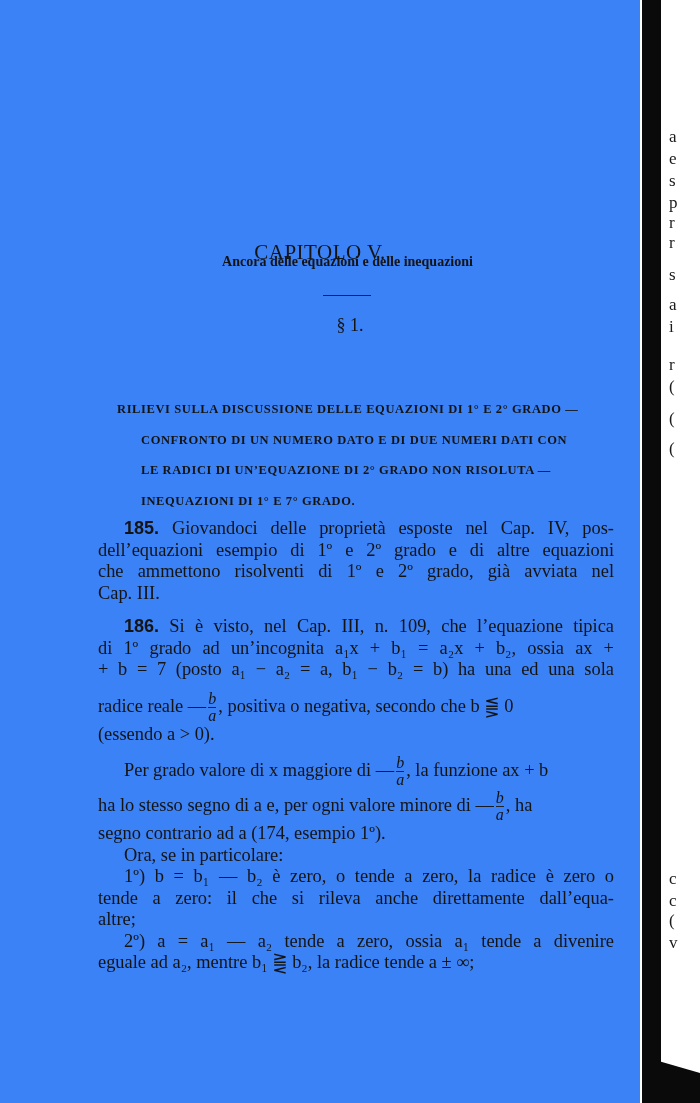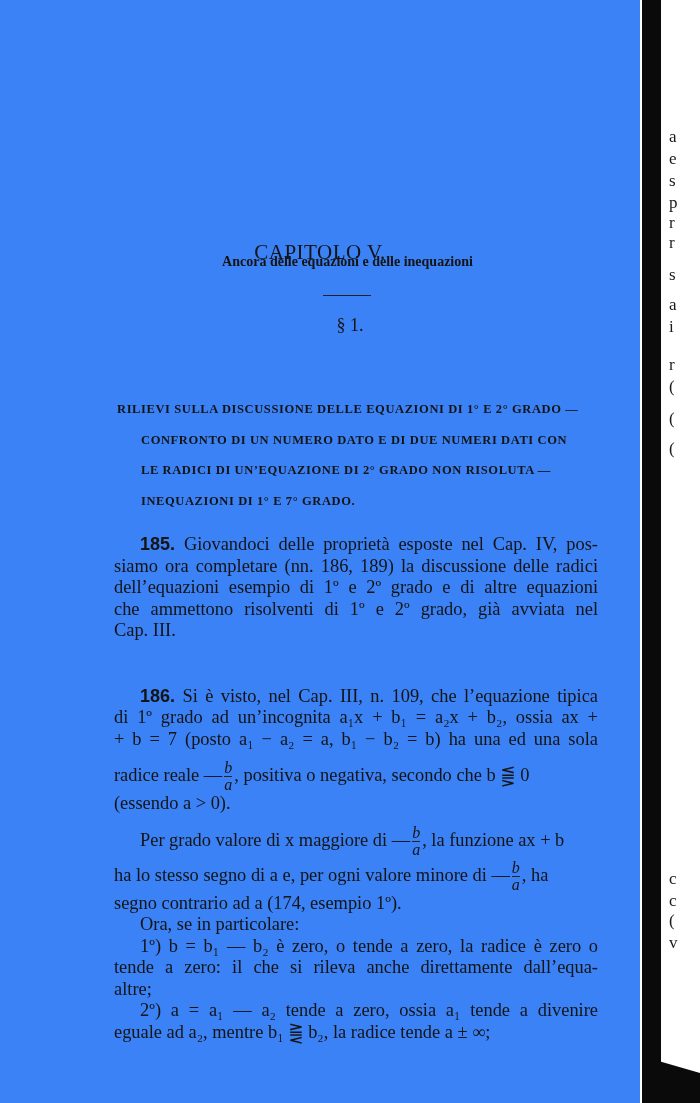--- a/index.html
+++ b/index.html
@@ -40,21 +40,21 @@
     font-family: "Liberation Serif", serif; font-weight: bold; font-size: 12.5px;
     letter-spacing: 0.6px; line-height: 30.5px; margin-left: 20px;
   }
   .section-heading .line { white-space: nowrap; display: block; }
   .section-heading .indent { padding-left: 24px; }
   .body-text {
     position: absolute; left: 98px; top: 518px; width: 516px;
     font-family: "Liberation Serif", serif; font-size: 18.4px; line-height: 21.5px;
     text-align: justify;
   }
-  .para { margin: 16px; }
+  .para { margin: 0; }
   .para-gap { height: 12px; }
   .line { display: block; white-space: nowrap; }
   .line.j { text-align-last: justify; white-space: normal; }
   .ind { padding-left: 26px; }
   .num { font-family: "Liberation Sans", sans-serif; font-weight: bold; font-size: 18px; }
   .frac-line { line-height: 29px; padding-top: 10px; }
   .frac {
     display: inline-block; vertical-align: middle; text-align: center;
     font-style: italic; font-size: 16px; line-height: 16px; margin: 0 2px;
   }
@@ -74,21 +74,20 @@
   <div class="section-heading">
     <span class="line">RILIEVI SULLA DISCUSSIONE DELLE EQUAZIONI DI 1° E 2° GRADO —</span>
     <span class="line indent">CONFRONTO DI UN NUMERO DATO E DI DUE NUMERI DATI CON</span>
     <span class="line indent">LE RADICI DI UN’EQUAZIONE DI 2° GRADO NON RISOLUTA —</span>
     <span class="line indent">INEQUAZIONI DI 1° E 7° GRADO.</span>
   </div>
 
   <div class="body-text">
     <div class="para">
       <span class="line j ind"><span class="num">185.</span> <span>Giovandoci delle proprietà esposte nel Cap. IV, pos-</span></span>
-      <span class="line j">siamo ora completare (nn. 186, 189) la discussione delle radici</span>
       <span class="line j">dell’equazioni esempio di 1º e 2º grado e di altre equazioni</span>
       <span class="line j">che ammettono risolventi di 1º e 2º grado, già avviata nel</span>
       <span class="line">Cap. III.</span>
     </div>
     <div class="para-gap"></div>
     <div class="para">
       <span class="line j ind"><span class="num">186.</span> <span>Si è visto, nel Cap. III, n. 109, che l’equazione tipica</span></span>
       <span class="line j">di 1º grado ad un’incognita a₁x + b₁ = a₂x + b₂, ossia ax +</span>
       <span class="line j">+ b = 7 (posto a₁ − a₂ = a, b₁ − b₂ = b) ha una ed una sola</span>
       <span class="line frac-line">

